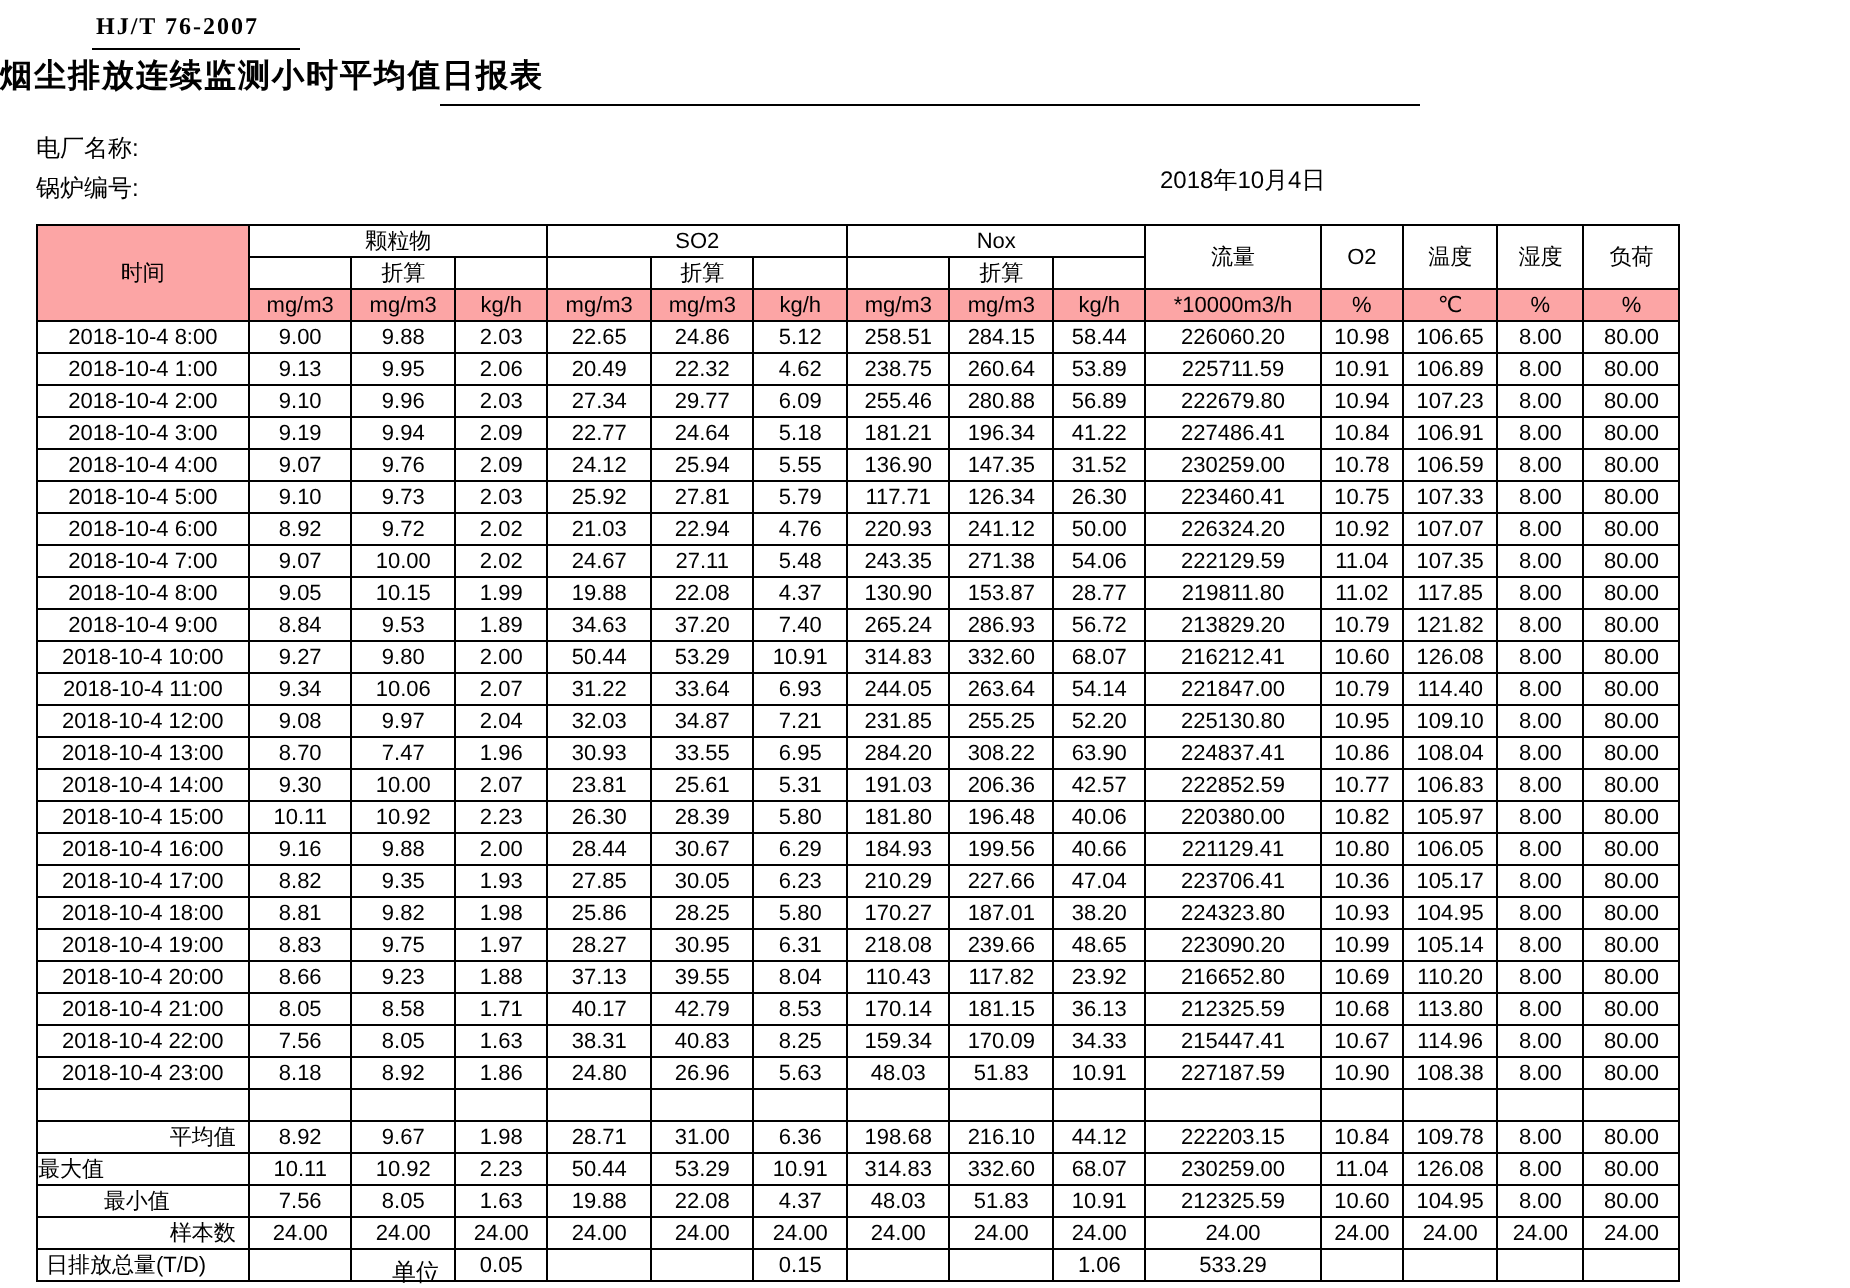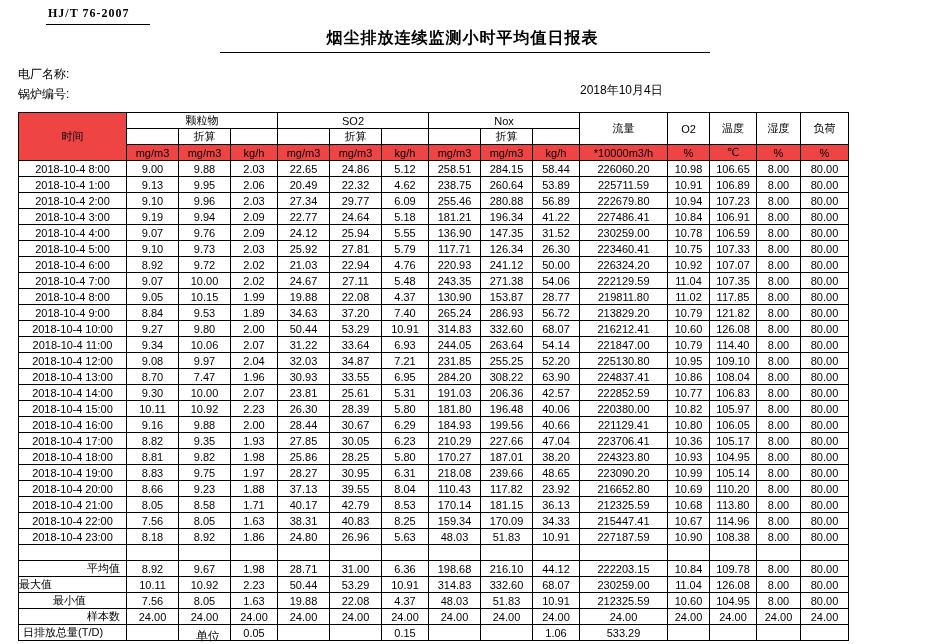--- a/index.html
+++ b/index.html
@@ -1,46 +1,46 @@
 <!DOCTYPE html>
 <html><head>
 <meta charset="utf-8">
 <style>
   html,body{margin:0;padding:0;}
   body{
     width:925px;height:644px;background:#ffffff;
     font-family:"Liberation Sans","DejaVu Sans",sans-serif;
     font-size:11px;color:#000;overflow:hidden;
   }
-  .page{position:relative;width:925px;height:644px;}
+  .page{position:relative;width:840px;height:644px;}
   .doc-code{
     position:absolute;left:48px;top:6px;font-size:12px;font-weight:bold;
     font-family:"Liberation Serif","DejaVu Serif",serif;letter-spacing:1px;
   }
   .code-rule{position:absolute;left:46px;top:24px;width:104px;border-bottom:1px solid #000;}
   .doc-title{
-    position:absolute;left:0;top:28px;width:925px;text-align:center;
+    position:absolute;left:0;top:28px;width:925px;
     font-size:16px;font-weight:bold;letter-spacing:1px;
   }
   .title-rule{position:absolute;left:220px;top:52px;width:490px;border-bottom:1px solid #000;}
   .field{position:absolute;font-size:12px;font-weight:normal;}
   .plant-label{left:18px;top:66px;}
   .boiler-label{left:18px;top:86px;}
   .date-label{left:580px;top:82px;font-weight:normal;font-size:12px;}
 
   table.main{
     position:absolute;left:18px;top:112px;border-collapse:collapse;
     table-layout:fixed;
   }
   table.main td,table.main th{
     border:1px solid #000;font-size:11px;font-weight:normal;
     text-align:center;vertical-align:middle;height:15px;padding:0;
     font-family:"Liberation Sans","DejaVu Sans",sans-serif;
   }
-  .hdr-green{background:#ef4444;}
+  .hdr-green{background:#fca5a5;}
   .hdr-plain{background:#ffffff;}
   .grp{font-family:"Liberation Serif","DejaVu Serif",serif;font-size:11px;}
   .time-col{text-align:center;}
   .num{text-align:center;}
   .blank-row td{border-left:1px solid #000;border-right:1px solid #000;border-top:1px solid #000;border-bottom:1px solid #000;height:14px;background:#fff;}
   .summary-label{text-align:center;}
   .totrow td{height:15px;}
   .footnote{position:absolute;font-size:12px;}
   .fn1{left:34px;top:610px;}
   .fn2{left:18px;top:656px;margin-top:35px;}

